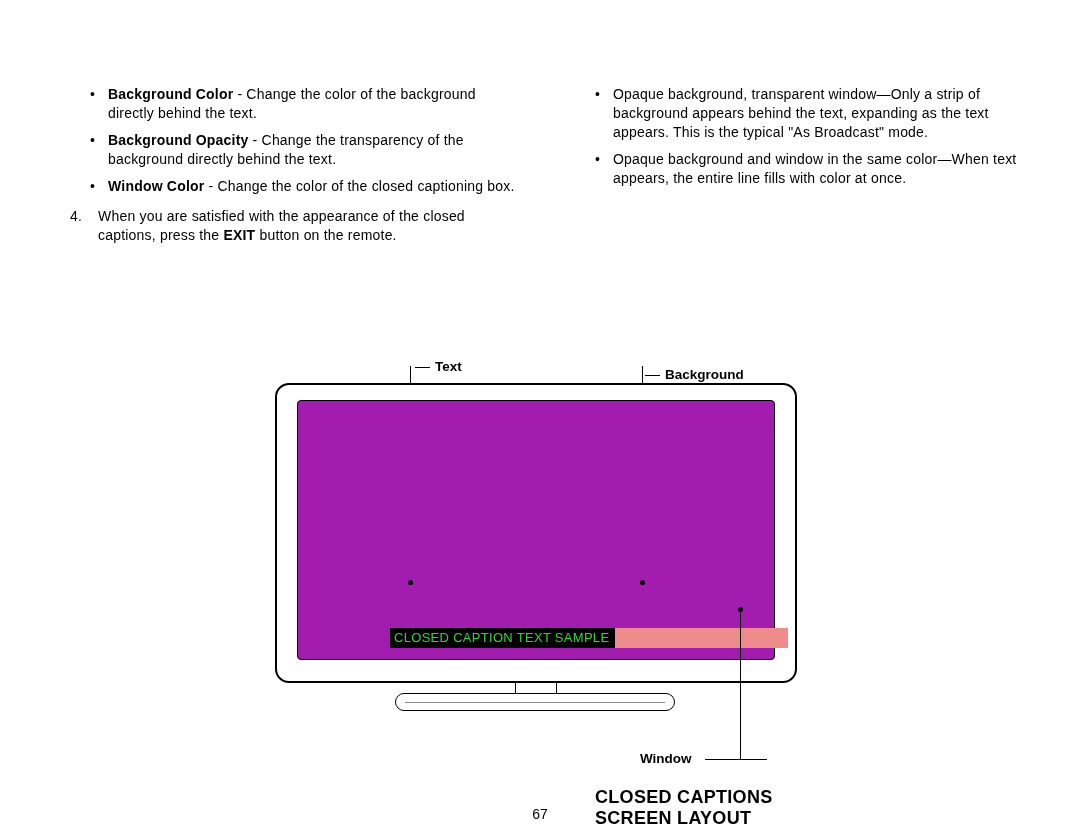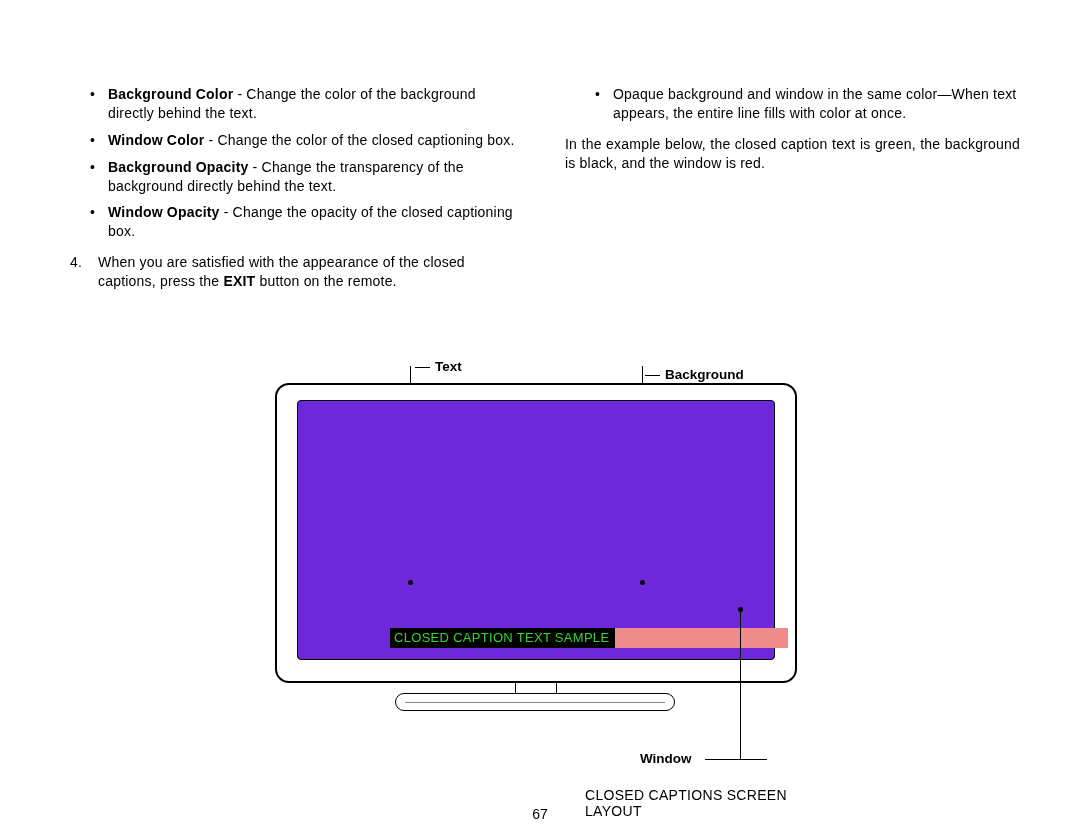--- a/index.html
+++ b/index.html
@@ -86,21 +86,21 @@
     border: 2px solid #000;
     border-radius: 14px;
     background: #fff;
   }
   .monitor-inner {
     position: absolute;
     left: 22px; top: 45px;
     width: 478px; height: 260px;
     border: 1px solid #000;
     border-radius: 4px;
-    background: #6d28d9;
+    background: #a21caf;
     overflow: visible;
   }
   .neck {
     position:absolute; left:240px; top:326px; width:42px; height:14px;
     border-left:1px solid #000; border-right:1px solid #000;
   }
   .stand {
     position:absolute; left:120px; top:338px; width:280px; height:18px;
     border:1px solid #000; border-radius: 9px;
     background:#fff;
@@ -135,56 +135,55 @@
   .label-window {
     position:absolute; left:338px; top:396px;
     font-weight:700; font-size:13.5px;margin-left:27px;
   }
   .label-window::after {
     content:""; position:absolute; left:65px; top:8px; width:62px; height:1px; background:#000;
   }
 
   .fig-title {
     position:absolute;
-    left: 310px; top: 432px;
-    font-weight:400;
-    font-size:14px;
+    left: 320px; top: 432px;
+    font-weight:700;
+    font-size:18px;
     letter-spacing:0.3px;
   }
 
   .page-num {
     position:absolute;
     bottom: 12px; left: 50%; transform: translateX(-50%);
     font-size: 14px;
   }
 </style>
 </head>
 <body>
 
 <div class="columns">
   <div class="col">
     <ul class="bullets">
       <li><span class="bold">Background Color</span><span> - Change the color of the background directly behind the text.</span></li>
+      <li><span class="bold">Background Opacity</span><span> - Change the transparency of the background directly behind the text.</span></li>
       <li><span class="bold">Window Color</span><span> - Change the color of the closed captioning box.</span></li>
-      <li><span class="bold">Background Opacity</span><span> - Change the transparency of the background directly behind the text.</span></li>
-      <li><span class="bold">Window Opacity</span><span> - Change the opacity of the closed captioning box.</span></li>
     </ul>
     <div class="step">
       <div class="num">4.</div>
       <div>
         <span>When you are satisfied with the appearance of the closed captions, press the </span><span class="bold">EXIT</span><span> button on the remote.</span>
       </div>
     </div>
   </div>
 
   <div class="col">
     <ul class="bullets">
+      <li>Opaque background, transparent window—Only a strip of background appears behind the text, expanding as the text appears. This is the typical "As Broadcast" mode.</li>
       <li>Opaque background and window in the same color—When text appears, the entire line fills with color at once.</li>
     </ul>
-    <div class="para">In the example below, the closed caption text is green, the background is black, and the window is red.</div>
   </div>
 </div>
 
 <div class="diagram">
   <div class="label-top label-text">Text</div>
   <div class="label-top label-bg">Background</div>
   <div class="lead-text-v"></div>
   <div class="lead-bg-v"></div>
 
   <div class="monitor-outer"></div>

